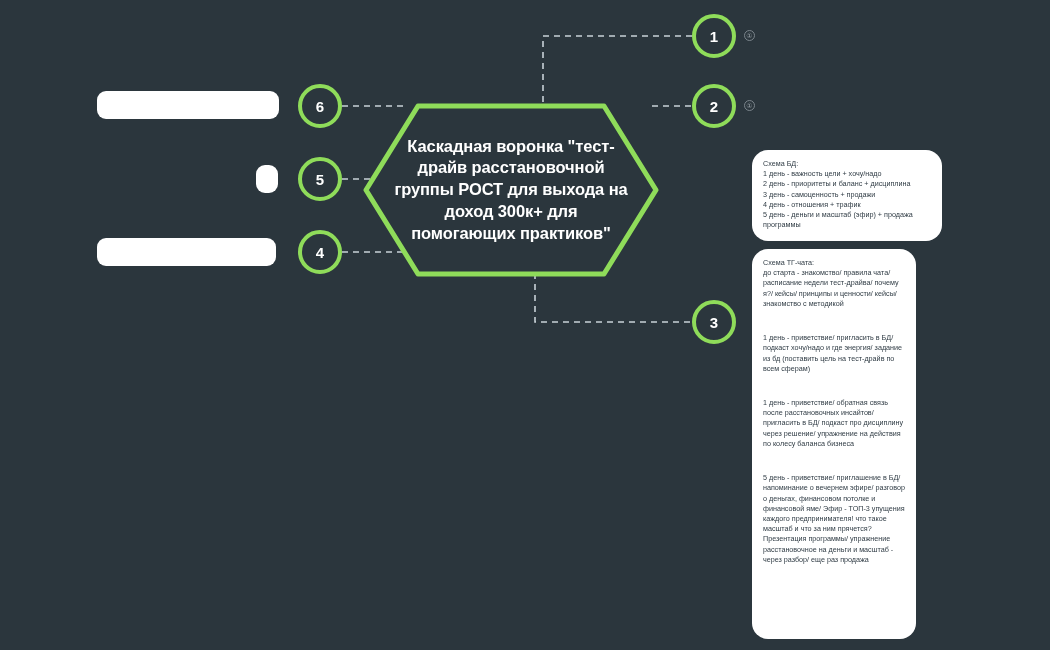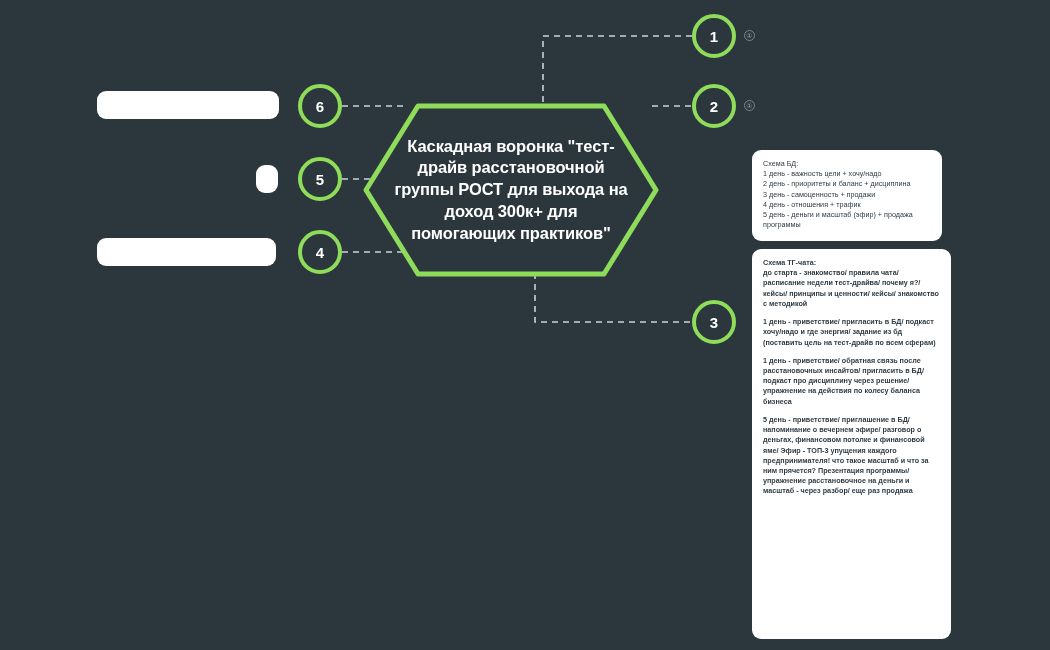--- a/index.html
+++ b/index.html
@@ -99,47 +99,46 @@
   .blank-card {
     position: absolute;
     background: #ffffff;
     border-radius: 9px;
   }
 
   
   .note-card {
     position: absolute;
     background: #ffffff;
-    border-radius: 9px;
+    border-radius: 16px;
     color: #2f3b44;
     font-size: 7.2px;
     line-height: 1.42;
     box-sizing: border-box;
     padding: 9px 11px;
     overflow: hidden;
   }
   .note-card p {
     margin: 0;
     white-space: pre-line;
   }
   .note-card p + p {
-    margin-top: 8px;
+    margin-top: 24px;
   }
   #note-bd {
     left: 752px;
     top: 150px;
     width: 190px;
     height: 91px;
   }
   #note-tg {
     left: 752px;
     top: 249px;
-    width: 199px;
+    width: 164px;
     height: 390px;
-    font-weight: bold;
   }
 </style>
 </head>
 <body>
 
 <div id="board">
 
   <svg id="connectors" viewBox="0 0 1050 650" width="1050" height="650">
     <g fill="none" stroke="#c9d2d8" stroke-width="1.6" stroke-dasharray="6 5">
 

